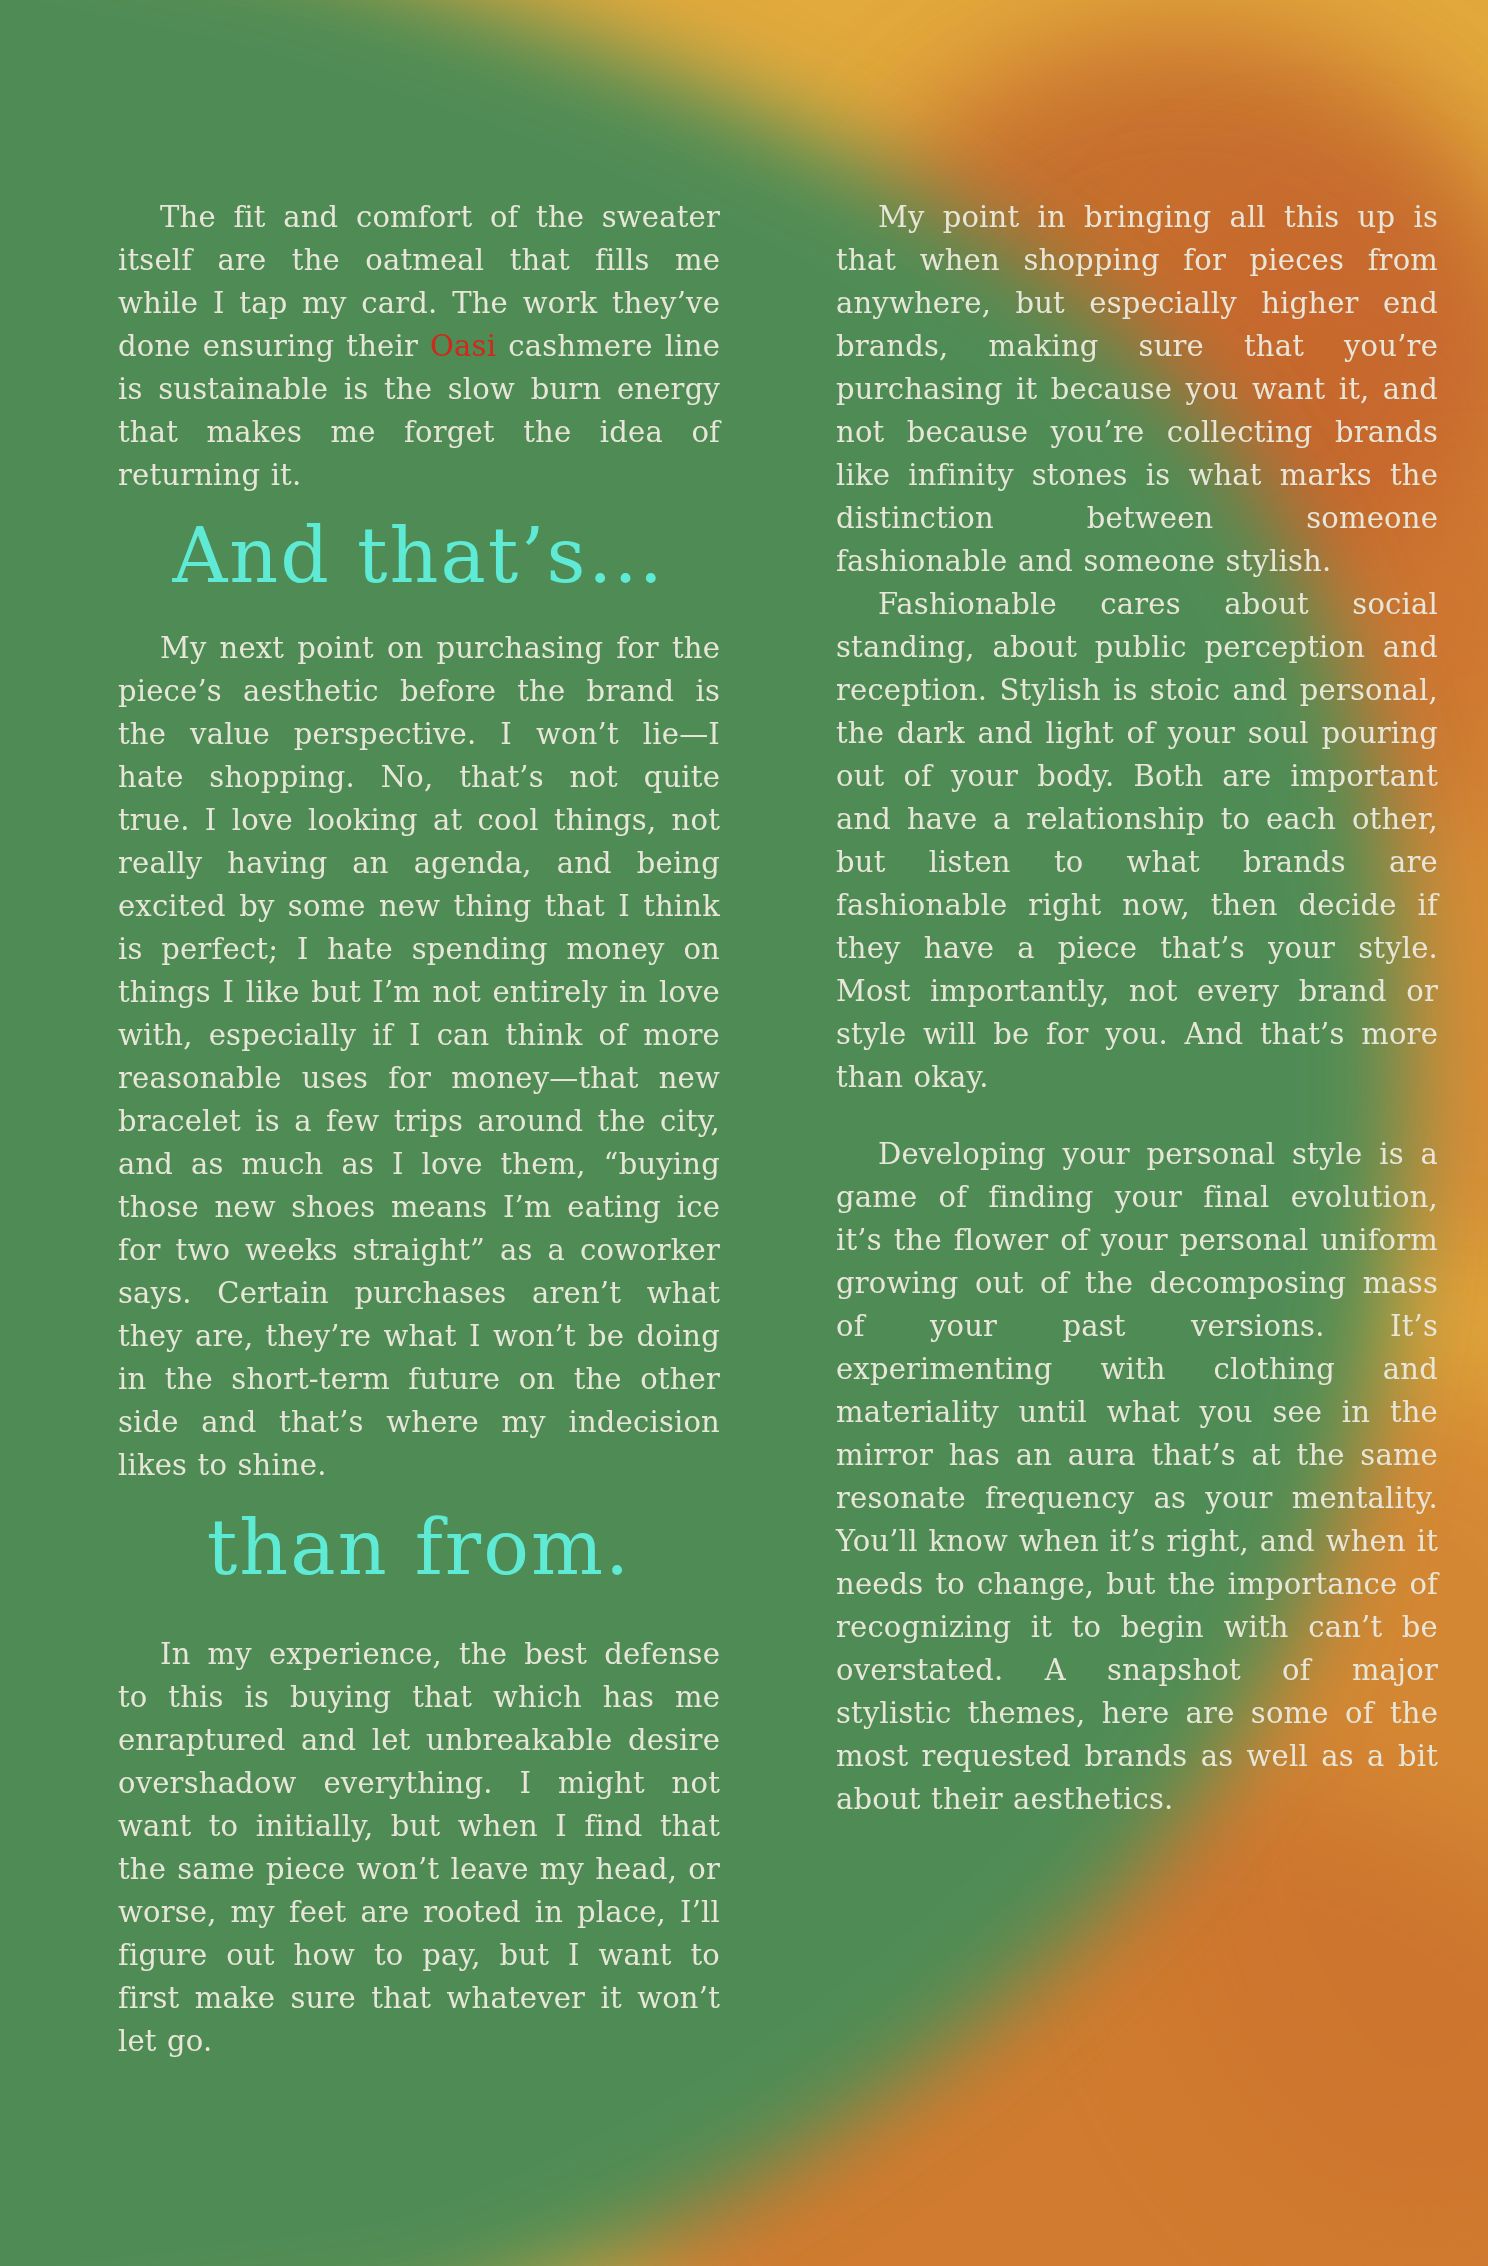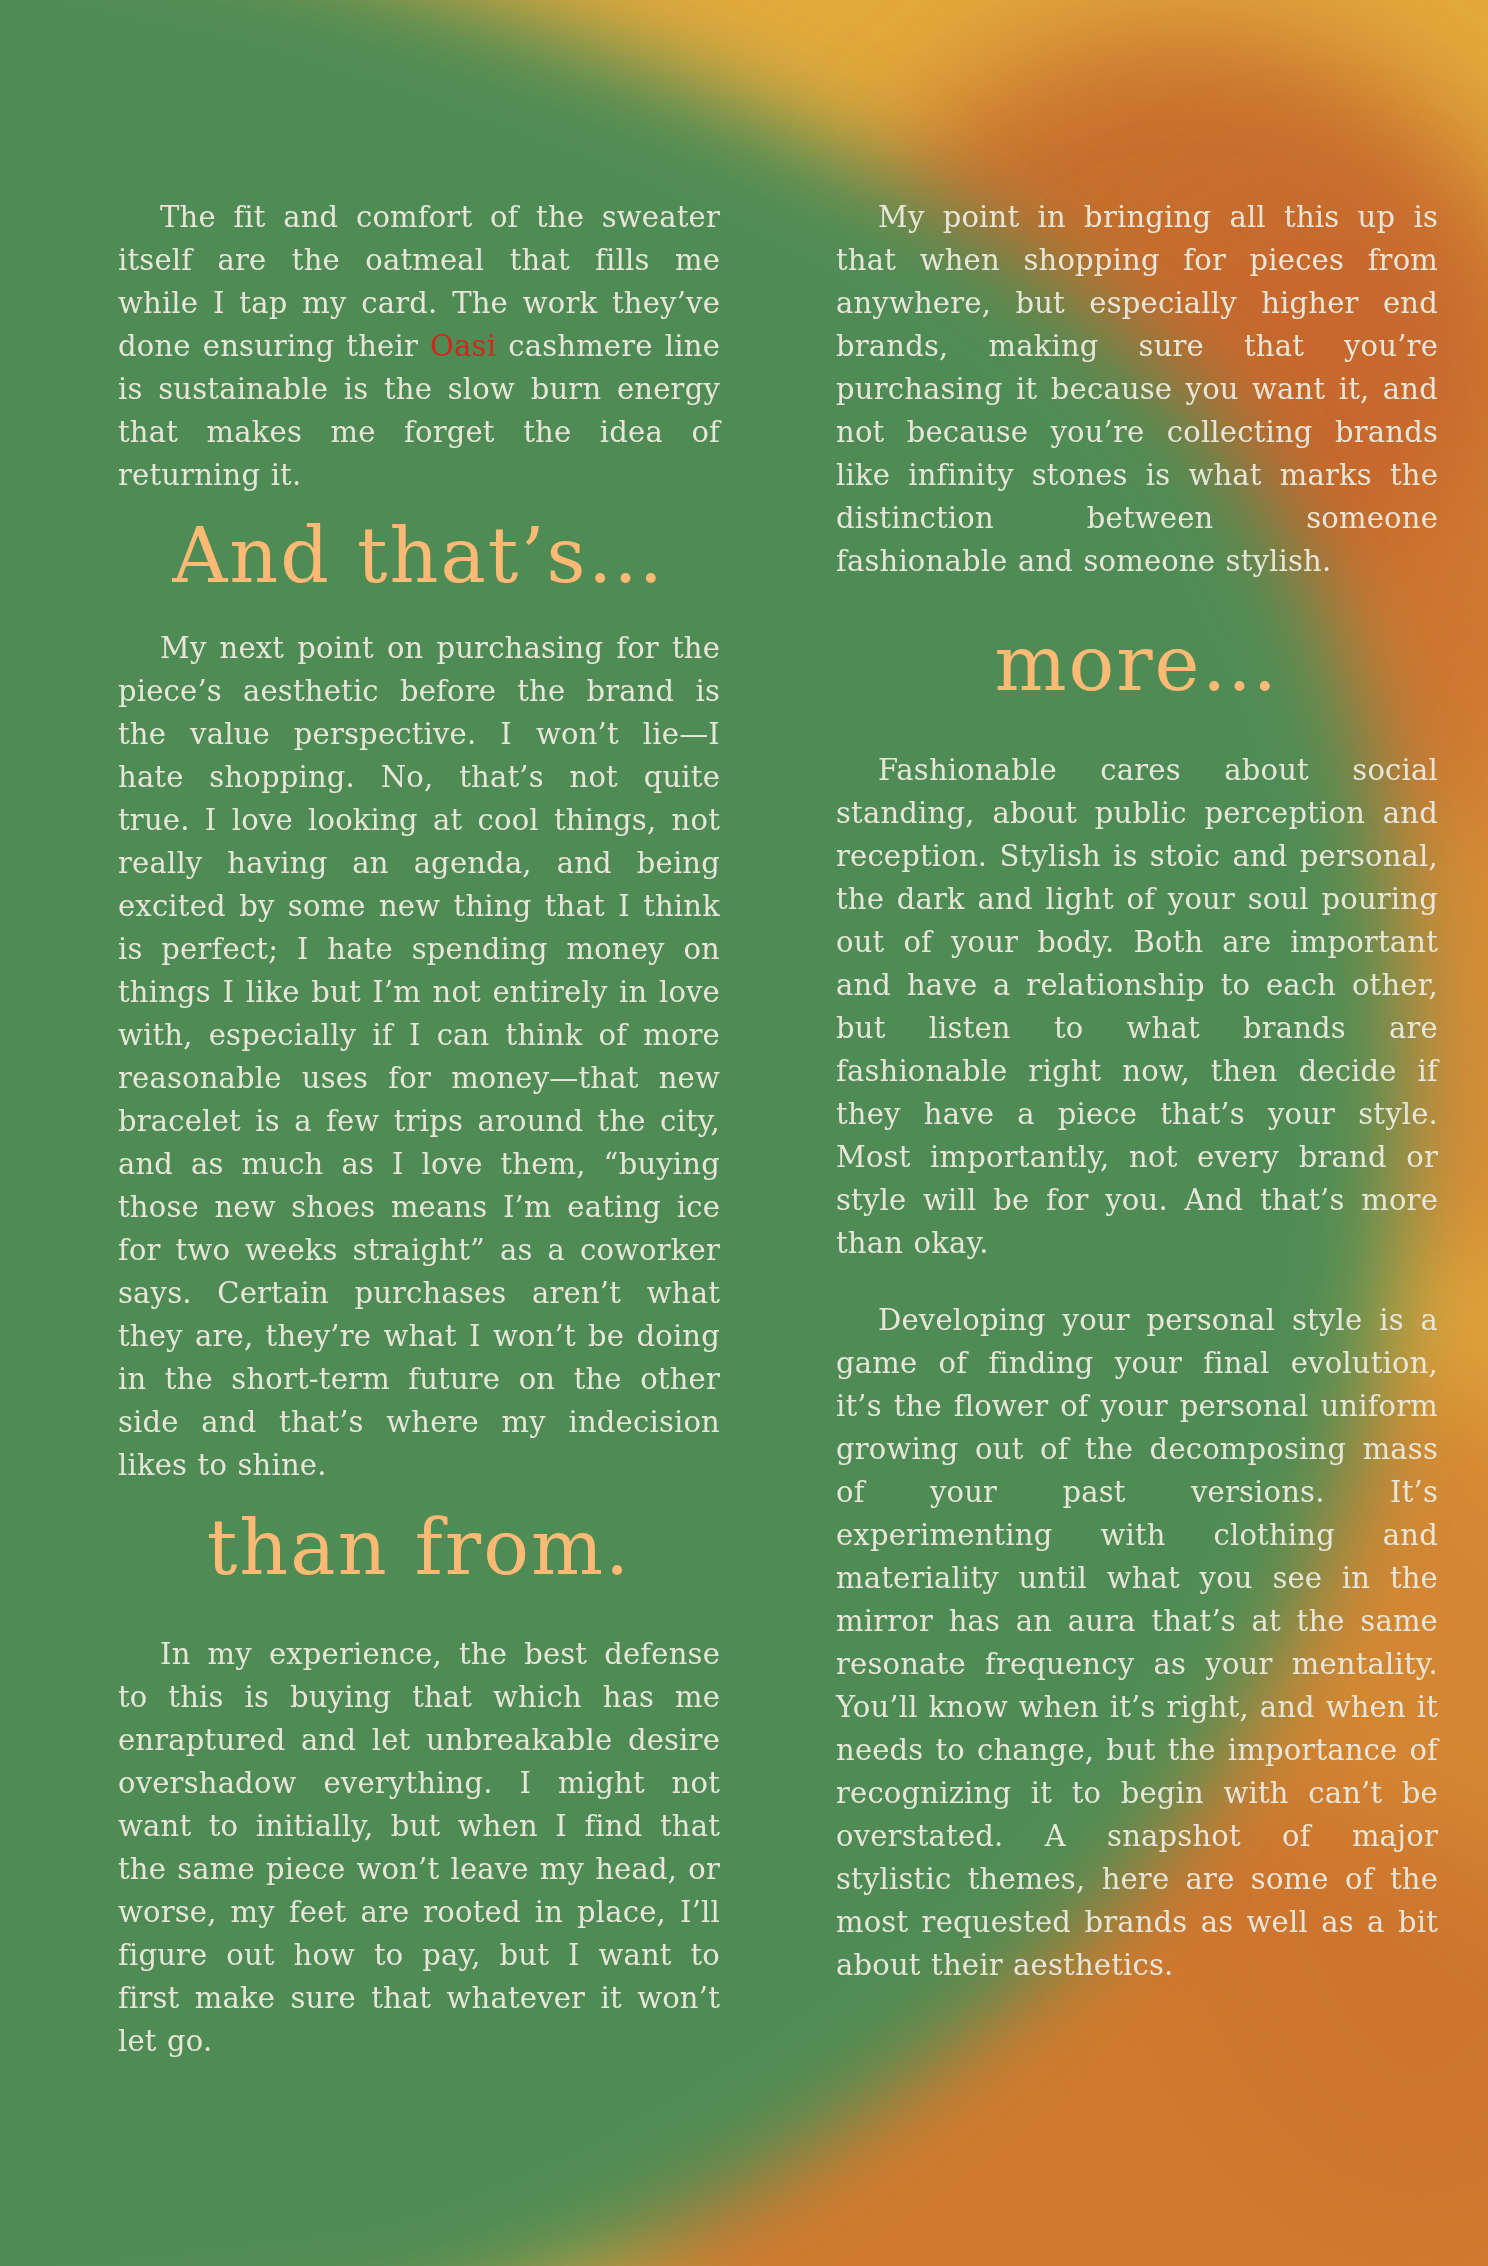--- a/index.html
+++ b/index.html
@@ -40,21 +40,21 @@
     text-align: justify;
     text-indent: 42px;
     letter-spacing: 0.2px;
     word-spacing: 1px;
   }
   .brand {
     color: #D2271B;
   }
   .section-heading {
     margin: 0;
-    color: #fdba74;
+    color: #5eead4;
     font-weight: 400;
     font-size: 76px;
     line-height: 90px;
     text-align: center;
     letter-spacing: 2px;
   }
   
   .lc-h1 { margin: 14px 0 26px 0; }
   .lc-p2 { }
   .lc-h2 { margin: 16px 0 40px 0; }
@@ -106,21 +106,20 @@
       <p class="body-text lc-p2">My next point on purchasing for the piece’s aesthetic before the brand is the value perspective. I won’t lie—I hate shopping. No, that’s not quite true. I love looking at cool things, not really having an agenda, and being excited by some new thing that I think is perfect; I hate spending money on things I like but I’m not entirely in love with, especially if I can think of more reasonable uses for money—that new bracelet is a few trips around the city, and as much as I love them, “buying those new shoes means I’m eating ice for two weeks straight” as a coworker says. Certain purchases aren’t what they are, they’re what I won’t be doing in the short-term future on the other side and that’s where my indecision likes to shine.</p>
 
       <h2 class="section-heading lc-h2">than from.</h2>
 
       <p class="body-text">In my experience, the best defense to this is buying that which has me enraptured and let unbreakable desire overshadow everything. I might not want to initially, but when I find that the same piece won’t leave my head, or worse, my feet are rooted in place, I’ll figure out how to pay, but I want to first make sure that whatever it won’t let go.</p>
     </div>
 
     <div class="column">
       <p class="body-text">My point in bringing all this up is that when shopping for pieces from anywhere, but especially higher end brands, making sure that you’re purchasing it because you want it, and not because you’re collecting brands like infinity stones is what marks the distinction between someone fashionable and someone stylish.</p>
 
-      <h2 class="section-heading rc-h1">more…</h2>
 
       <p class="body-text">Fashionable cares about social standing, about public perception and reception. Stylish is stoic and personal, the dark and light of your soul pouring out of your body. Both are important and have a relationship to each other, but listen to what brands are fashionable right now, then decide if they have a piece that’s your style. Most importantly, not every brand or style will be for you. And that’s more than okay.</p>
 
       <p class="body-text rc-p3">Developing your personal style is a game of finding your final evolution, it’s the flower of your personal uniform growing out of the decomposing mass of your past versions. It’s experimenting with clothing and materiality until what you see in the mirror has an aura that’s at the same resonate frequency as your mentality. You’ll know when it’s right, and when it needs to change, but the importance of recognizing it to begin with can’t be overstated. A snapshot of major stylistic themes, here are some of the most requested brands as well as a bit about their aesthetics.</p>
     </div>
 
   </div>
 </div>
 
 </body></html>

